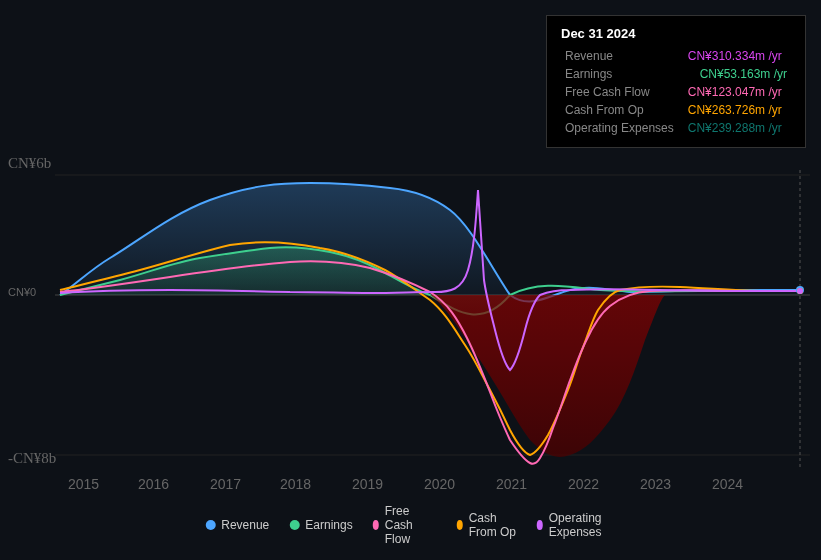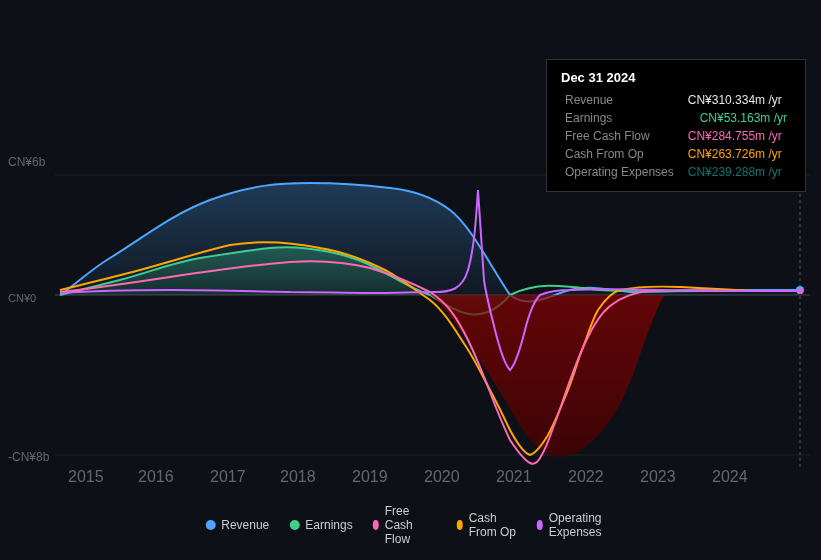--- a/index.html
+++ b/index.html
@@ -22,21 +22,20 @@
     
     #data-panel {
       position: absolute;
       top: 15px;
       right: 15px;
       background: #000;
       border: 1px solid #333;
       padding: 10px 14px;
       min-width: 260px;
       z-index: 10;
-      margin-top: 44px;
     }
 
     #data-panel .panel-date {
       color: #fff;
       font-size: 13px;
       font-weight: bold;
       margin-bottom: 6px;
     }
 
     #data-panel table {
@@ -44,42 +43,43 @@
       border-collapse: collapse;
       font-size: 12px;
     }
 
     #data-panel td {
       padding: 2px 4px;
       color: #888;
     }
 
     #data-panel td.value {
-      color: #e5e5e5;
+      color: #d946ef;
     }
     #data-panel td.value.earnings { color: #3ecf8e; text-align: right; }
     #data-panel td.margin { color: #888; font-size: 11px; }
     #data-panel td.value.fcf { color: #ff69b4; }
     #data-panel td.value.cashop { color: #ffa500; }
     #data-panel td.value.opex { color: #0f766e; }
 
     
     .y-label {
       position: absolute;
       left: 8px;
       color: #666;
-      font-size: 12px;
+      font-size: 15px;
+      font-family: Liberation Serif, serif;
     }
 
     
     .x-label {
       position: absolute;
       color: #666;
-      font-size: 16px;
-      bottom: 74px;
+      font-size: 14px;
+      bottom: 68px;
     }
 
     
     .zero-label {
       position: absolute;
       left: 8px;
       color: #666;
       font-size: 11px;
     }
 
@@ -129,21 +129,21 @@
           <tr>
         <td>Revenue</td>
         <td class="value">CN¥310.334m /yr</td>
       </tr>
       <tr>
         <td>Earnings</td>
         <td class="value earnings">CN¥53.163m /yr</td>
       </tr>
       <tr>
         <td>Free Cash Flow</td>
-        <td class="value fcf">CN¥284.755m /yr</td>
+        <td class="value fcf">CN¥123.047m /yr</td>
       </tr>
       <tr>
         <td>Cash From Op</td>
         <td class="value cashop">CN¥263.726m /yr</td>
       </tr>
       <tr>
         <td>Operating Expenses</td>
         <td class="value opex">CN¥239.288m /yr</td>
       </tr>
     </tbody>
@@ -301,21 +301,21 @@
 
     <line x1="800" y1="170" x2="800" y2="470" stroke="#555" stroke-width="1" stroke-dasharray="3,3"></line>
 
     <circle cx="800" cy="290" r="4" fill="#4da6ff"></circle>
     <circle cx="800" cy="291" r="3" fill="#3ecf8e"></circle>
     <circle cx="800" cy="291" r="3" fill="#ffa500"></circle>
     <circle cx="800" cy="291" r="3" fill="#cc66ff"></circle>
   </svg>
 
   <div class="y-label" style="top:155px;">CN¥6b</div>
-  <div class="zero-label" style="top:292px;">CN¥0</div>
+  <div class="zero-label" style="top:286px;">CN¥0</div>
   <div class="y-label" style="top:450px;">-CN¥8b</div>
 
   <div class="x-label" style="left:68px;">2015</div>
   <div class="x-label" style="left:138px;">2016</div>
   <div class="x-label" style="left:210px;margin-top:16px;">2017</div>
   <div class="x-label" style="left:280px;">2018</div>
   <div class="x-label" style="left:352px;">2019</div>
   <div class="x-label" style="left:424px;">2020</div>
   <div class="x-label" style="left:496px;">2021</div>
   <div class="x-label" style="left:568px;">2022</div>

